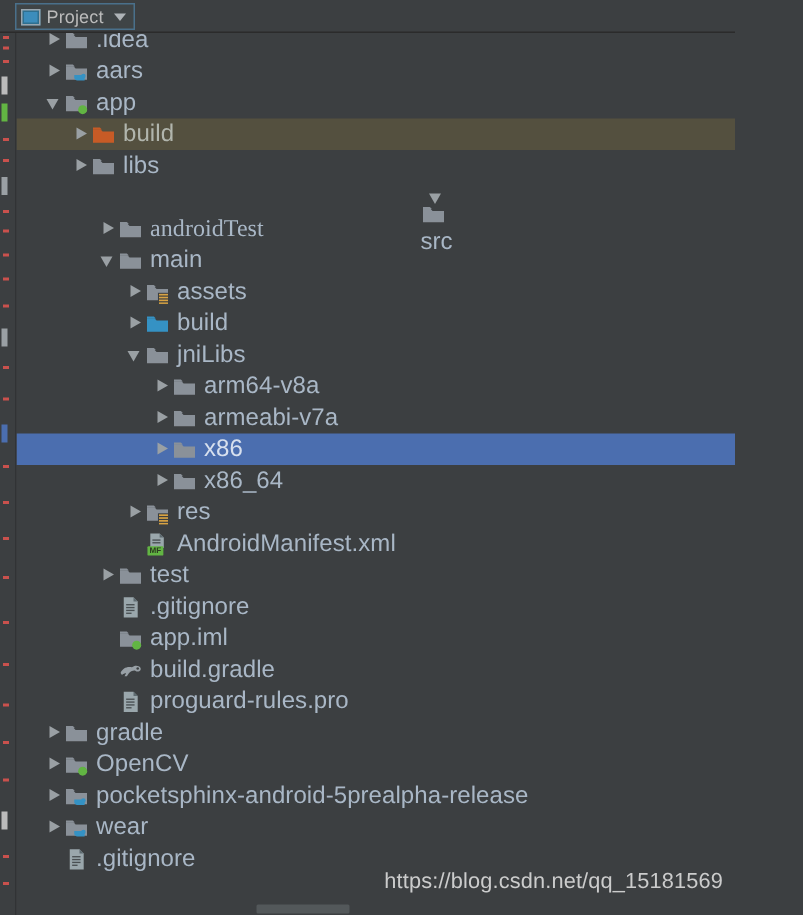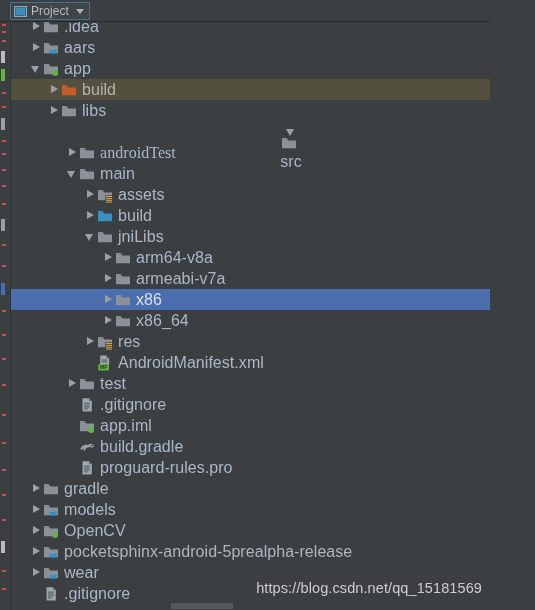--- a/index.html
+++ b/index.html
@@ -508,32 +508,20 @@
             </svg>
           </span>
           <span class="label">gradle</span>
         </div>
         <div class="row" style="padding-left: 18px;">
           <span class="twisty collapsed"></span>
           <span class="icon">
             <svg width="16" height="16" viewBox="0 0 16 16">
               <path d="M1 4.2 L1 13.2 L15 13.2 L15 5.6 L7.4 5.6 L6.0 4.2 Z" fill="#8a9199"></path>
               <path d="M1 3.0 L5.6 3.0 L6.9 4.4 L1 4.4 Z" fill="#8a9199"></path>
-        <path d="M6.5 10.0 L13.4 10.0 L13.4 13.6 L8.6 13.6 C7.4 13.6 6.5 12.8 6.5 11.7 Z" fill="#3592c4"></path>
-        <circle cx="12.6" cy="10.6" r="1.5" fill="#3592c4"></circle>
-            </svg>
-          </span>
-          <span class="label">models</span>
-        </div>
-        <div class="row" style="padding-left: 18px;">
-          <span class="twisty collapsed"></span>
-          <span class="icon">
-            <svg width="16" height="16" viewBox="0 0 16 16">
-              <path d="M1 4.2 L1 13.2 L15 13.2 L15 5.6 L7.4 5.6 L6.0 4.2 Z" fill="#8a9199"></path>
-              <path d="M1 3.0 L5.6 3.0 L6.9 4.4 L1 4.4 Z" fill="#8a9199"></path>
         <circle cx="12.1" cy="12.1" r="3.0" fill="#62b543"></circle>
             </svg>
           </span>
           <span class="label">OpenCV</span>
         </div>
         <div class="row" style="padding-left: 18px;">
           <span class="twisty collapsed"></span>
           <span class="icon">
             <svg width="16" height="16" viewBox="0 0 16 16">
               <path d="M1 4.2 L1 13.2 L15 13.2 L15 5.6 L7.4 5.6 L6.0 4.2 Z" fill="#8a9199"></path>

